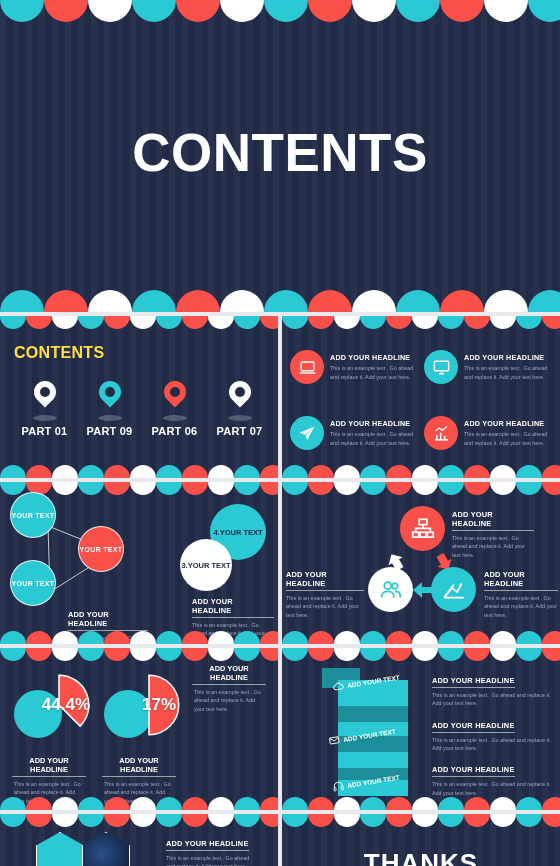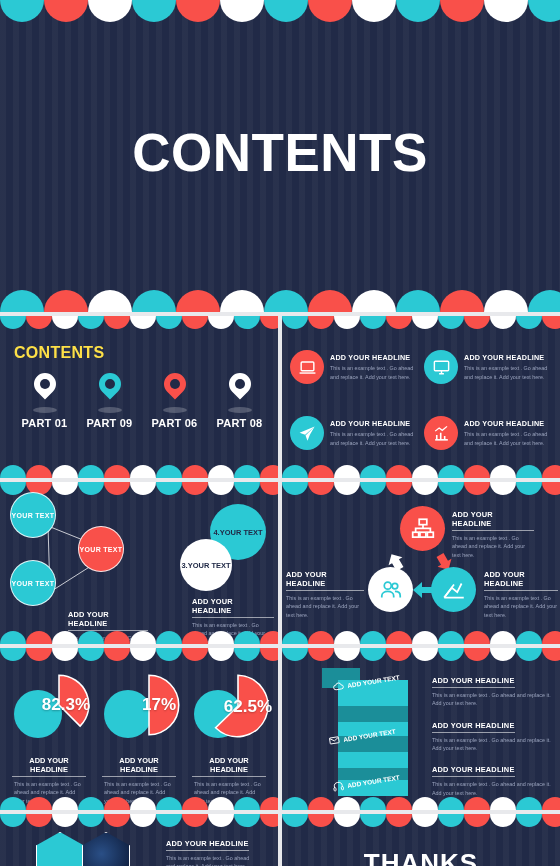--- a/index.html
+++ b/index.html
@@ -62,21 +62,21 @@
     letter-spacing:0.5px;
     z-index:2;
   }
   
   .contents-title{
     position:absolute; left:14px; top:28px;
     color:#fde047; font-size:16px; font-weight:bold;
     letter-spacing:0.3px; z-index:2;
   }
   .pins{
-    position:absolute; left:12px; right:6px; top:55px;
+    position:absolute; left:12px; right:6px; top:63px;
     display:flex; z-index:2;
   }
   .pin-col{ flex:1; text-align:center; }
   .pin-wrap{ position:relative; height:44px; }
   .pin{
     position:relative; display:inline-block;
     width:22px; height:22px; border-radius:50% 50% 50% 0;
     transform:rotate(-45deg);
     margin-top:2px;
   }
@@ -261,21 +261,21 @@
           <span class="pin" style="background:#f9504a"></span>
         </div>
         <div class="pin-label">PART 06</div>
       </div>
 
       <div class="pin-col">
         <div class="pin-wrap">
           <div class="pin-shadow"></div>
           <span class="pin" style="background:#ffffff"></span>
         </div>
-        <div class="pin-label">PART 08</div>
+        <div class="pin-label">PART 07</div>
       </div>
 
     </div>
     <div class="scallop bottom" id="sc-b2">
         <i style="left:0px;width:26px;height:26px;top:-13px;background:#2bc9d4;"></i>
         <i style="left:26px;width:26px;height:26px;top:-13px;background:#f9504a;"></i>
         <i style="left:52px;width:26px;height:26px;top:-13px;background:#ffffff;"></i>
         <i style="left:78px;width:26px;height:26px;top:-13px;background:#2bc9d4;"></i>
         <i style="left:104px;width:26px;height:26px;top:-13px;background:#f9504a;"></i>
         <i style="left:130px;width:26px;height:26px;top:-13px;background:#ffffff;"></i>
@@ -525,46 +525,39 @@
         <i style="left:260px;width:26px;height:26px;top:-13px;background:#f9504a;"></i>
       </div>
     <div class="pies">
 
       <div class="pie-col">
         <div class="pie-wrap">
           <div style="position:absolute; left:8px; top:26px; width:48px; height:48px; border-radius:50%; background:#2bc9d4;"></div>
           <svg style="position:absolute; left:22px; top:10px; width:62px; height:62px;" viewBox="0 0 100 100">
             <path d="M50 50 L50 2 A48 48 0 0 1 84 84 Z" fill="#f9504a" stroke="#fff" stroke-width="2.5"></path>
           </svg>
-          <div class="pie-pct" style="right:2px; top:34%;">82.3%</div>
+          <div class="pie-pct" style="right:2px; top:34%;">44.4%</div>
         </div>
         <div class="pie-head">ADD YOUR HEADLINE</div>
         <div class="pie-body">This is an example text . Go ahead and replace it. Add your text here.</div>
       </div>
 
       <div class="pie-col">
         <div class="pie-wrap">
           <div style="position:absolute; left:8px; top:26px; width:48px; height:48px; border-radius:50%; background:#2bc9d4;"></div>
           <svg style="position:absolute; left:22px; top:10px; width:62px; height:62px;" viewBox="0 0 100 100">
             <path d="M50 50 L50 2 A48 48 0 0 1 50 98 Z" fill="#f9504a" stroke="#fff" stroke-width="2.5"></path>
           </svg>
           <div class="pie-pct" style="right:6px; top:34%;">17%</div>
         </div>
         <div class="pie-head">ADD YOUR HEADLINE</div>
         <div class="pie-body">This is an example text . Go ahead and replace it. Add your text here.</div>
       </div>
 
       <div class="pie-col">
-        <div class="pie-wrap">
-          <div style="position:absolute; left:8px; top:26px; width:48px; height:48px; border-radius:50%; background:#2bc9d4;"></div>
-          <svg style="position:absolute; left:20px; top:10px; width:64px; height:64px;" viewBox="0 0 100 100">
-            <path d="M50 50 L50 2 A48 48 0 1 1 15 84 Z" fill="#f9504a" stroke="#fff" stroke-width="2.5"></path>
-          </svg>
-          <div class="pie-pct" style="right:0px; top:36%;">62.5%</div>
-        </div>
         <div class="pie-head">ADD YOUR HEADLINE</div>
         <div class="pie-body">This is an example text . Go ahead and replace it. Add your text here.</div>
       </div>
 
     </div>
     <div class="scallop bottom" id="sc-b6">
         <i style="left:0px;width:26px;height:26px;top:-13px;background:#2bc9d4;"></i>
         <i style="left:26px;width:26px;height:26px;top:-13px;background:#f9504a;"></i>
         <i style="left:52px;width:26px;height:26px;top:-13px;background:#ffffff;"></i>
         <i style="left:78px;width:26px;height:26px;top:-13px;background:#2bc9d4;"></i>

